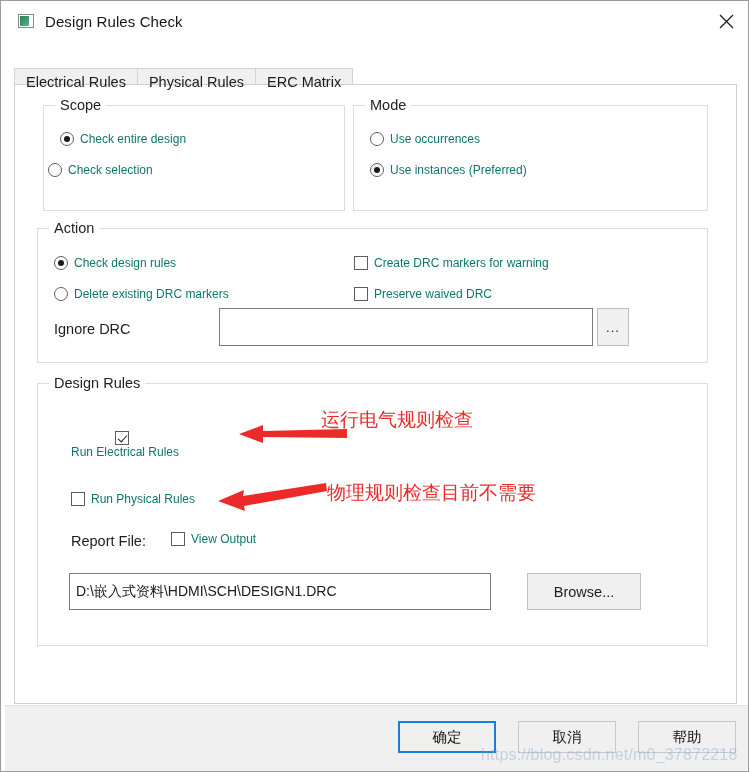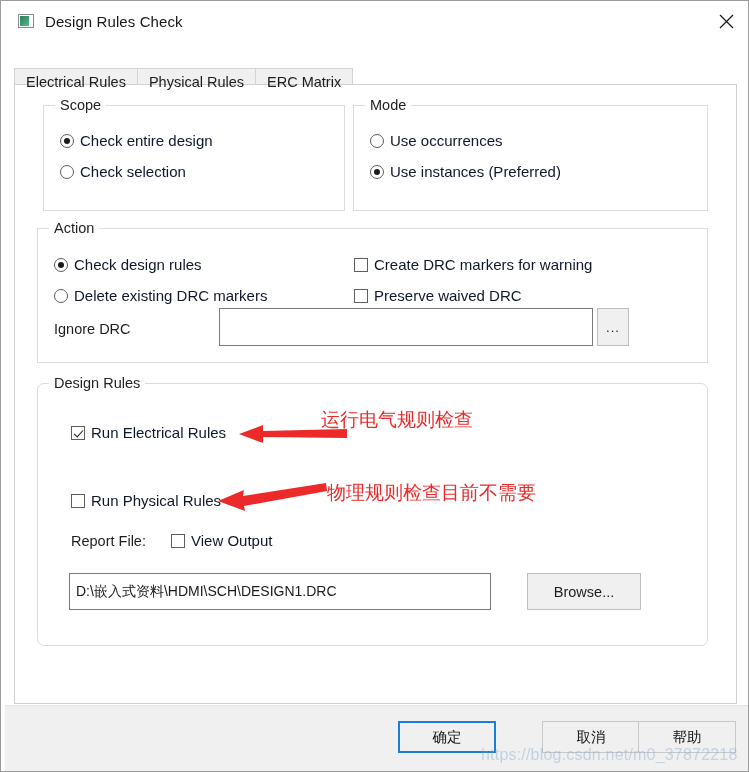--- a/index.html
+++ b/index.html
@@ -127,29 +127,29 @@
     left: 11px;
     background: #ffffff;
     padding: 0 5px;
     font-size: 14.5px;
     color: #222222;
   }
 
   #grp-scope { left: 22px; top: 20px; width: 302px; height: 106px; margin-left: 6px; }
   #grp-mode  { left: 338px; top: 20px; width: 355px; height: 106px; padding-left: 32px; }
   #grp-action{ left: 22px; top: 143px; width: 671px; height: 135px; }
-  #grp-rules { left: 22px; top: 298px; width: 671px; height: 263px; border-radius: 7px; }
+  #grp-rules { left: 22px; top: 298px; width: 671px; height: 263px; }
 
   
   .opt {
     position: absolute;
     display: flex;
     align-items: center;
-    font-size: 15px;
-    color: #0f172a;
+    font-size: 12px;
+    color: #0f766e;
     white-space: nowrap;
   }
   .radio {
     width: 14px; height: 14px;
     border: 1px solid #5d5d5d;
     border-radius: 50%;
     box-sizing: border-box;
     background: #ffffff;
     margin-right: 6px;
     position: relative;
@@ -262,21 +262,21 @@
     justify-content: center;
     font-size: 14.5px;
     color: #141414;
     font-family: "DejaVu Sans", "Liberation Sans", sans-serif;
   }
   .footbtn.default {
     border: 2px solid #1a7fd4;
     background: #f0f0f0;
   }
   #btn-ok     { left: 393px; }
-  #btn-cancel { left: 513px; margin-left: 24px; }
+  #btn-cancel { left: 513px; }
   #btn-help   { left: 633px; }
 
   .watermark {
     position: absolute;
     left: 480px;
     top: 745px;
     font-size: 16px;
     color: rgba(120, 160, 205, 0.38);
     letter-spacing: 0.2px;
     white-space: nowrap;
@@ -308,21 +308,21 @@
 
   <div class="tabpage">
 
     <div class="group" id="grp-scope">
       <div class="legend">Scope</div>
 
       <div class="opt" style="left:16px; top:26px;">
         <span class="radio on"></span>
         <span>Check entire design</span>
       </div>
-      <div class="opt" style="left:16px; top:57px;align-items:center;">
+      <div class="opt" style="left:4px; top:57px;align-items:center;">
         <span class="radio"></span>
         <span>Check selection</span>
       </div>
     </div>
 
     <div class="group" id="grp-mode">
       <div class="legend">Mode</div>
 
       <div class="opt" style="left:16px; top:26px;">
         <span class="radio"></span>
@@ -356,21 +356,21 @@
       </div>
 
       <div class="lbl" style="left:16px; top:92px;">Ignore DRC</div>
       <div class="textbox" style="left:181px; top:79px; width:374px; height:38px;"></div>
       <div class="smallbtn" style="left:559px; top:79px; width:32px; height:38px;">...</div>
     </div>
 
     <div class="group" id="grp-rules">
       <div class="legend">Design Rules</div>
 
-      <div class="opt" style="left:33px; top:40px;">
+      <div class="opt" style="left:33px; top:47px;flex-direction:column;">
         <span class="chk on"></span>
         <span>Run Electrical Rules</span>
       </div>
 
       <div class="opt" style="left:33px; top:108px;">
         <span class="chk"></span>
         <span>Run Physical Rules</span>
       </div>
 
       <div class="anno-arrow" style="left:199px; top:36px;">

